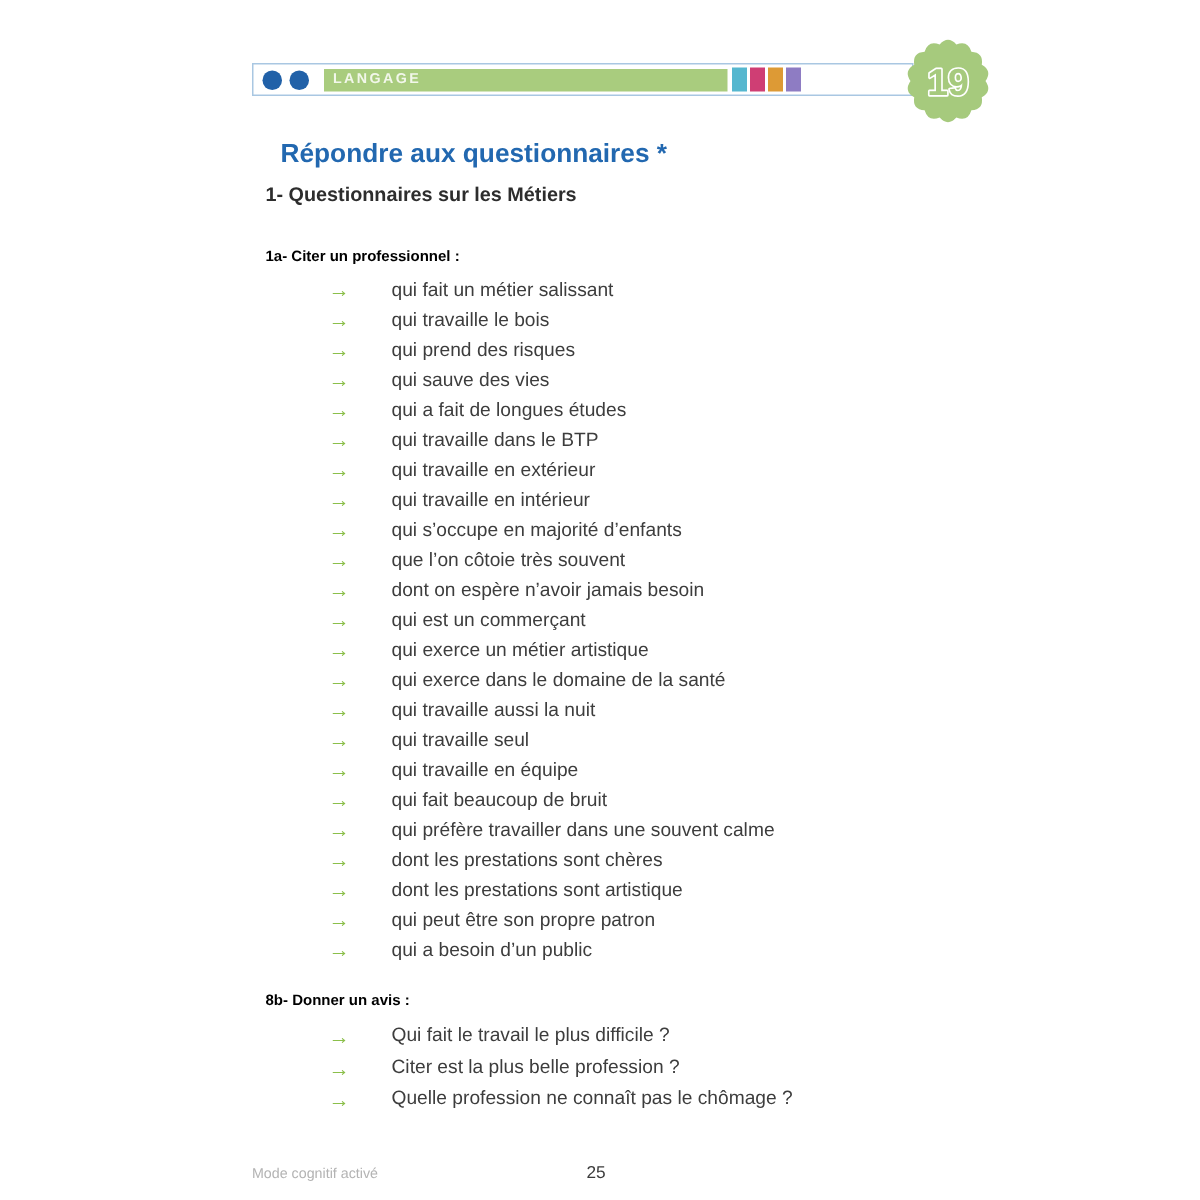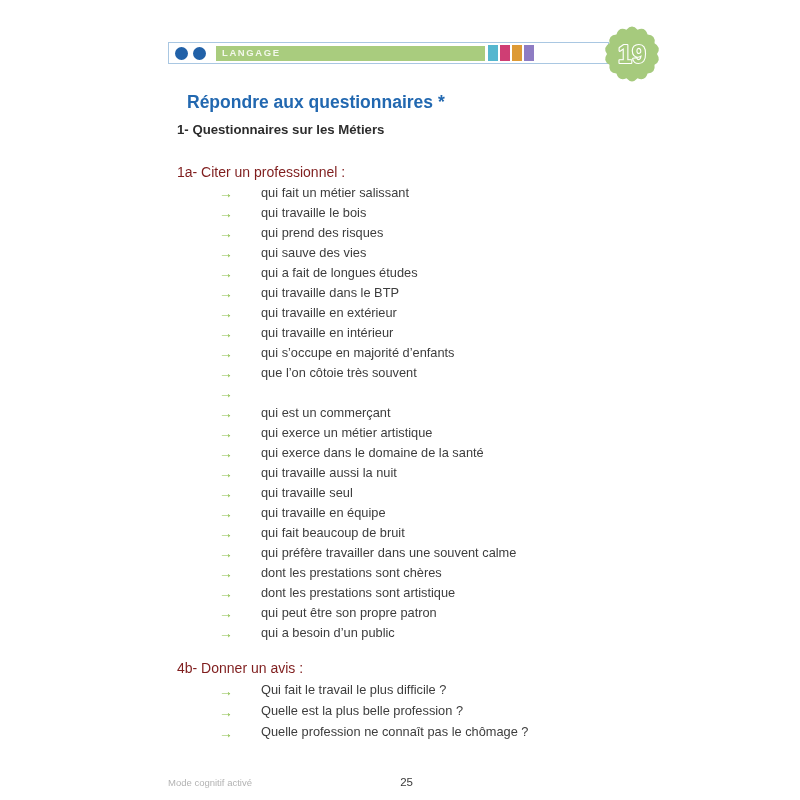--- a/index.html
+++ b/index.html
@@ -33,34 +33,34 @@
   .title{
     position:absolute;left:170px;top:74px;margin:17px;
     font-size:17.5px;font-weight:700;color:#2268b0;line-height:22px;
   }
 
   
   .content{position:absolute;left:177px;top:122px;width:470px;}
   .section-title{font-size:13.2px;font-weight:700;color:#2d2d2d;line-height:16px;}
   .subsection.sub-0{margin-top:26px;}
   .subsection.sub-1{margin-top:17px;}
-  .sub-heading{font-size:14px;font-weight:400;color:#7f1d1d;line-height:16px;}
+  .sub-heading{font-size:10px;font-weight:700;color:#000000;line-height:16px;}
   .items{margin-top:3px;}
   .sub-1 .items{margin-top:4px;}
   .item{height:20px;display:flex;align-items:center;}
   .sub-1 .item{height:21px;}
   .arrow{
     flex:0 0 auto;width:18px;margin-left:42px;
     color:#8bbf4a;font-size:14px;font-weight:700;line-height:1;
   }
   .item-text{font-size:12.8px;color:#3d3d3d;line-height:1;padding-left:24px;}
 
   
   .footer-note{position:absolute;left:168px;top:777px;font-size:9.5px;color:#b3b3b3;line-height:11px;}
-  .footer-page{position:absolute;left:391px;top:775px;width:22px;text-align:right;font-size:11.5px;color:#3a3a3a;line-height:14px;}
+  .footer-page{position:absolute;left:391px;top:775px;width:22px;text-align:left;font-size:11.5px;color:#3a3a3a;line-height:14px;}
 </style>
 </head>
 <body>
 
 <div class="page">
 
   <div class="header-bar">
     <span class="dot d1"></span>
     <span class="dot d2"></span>
     <div class="band">
@@ -135,20 +135,21 @@
             <div class="item">
         <span class="arrow">→</span>
         <span class="item-text">qui s’occupe en majorité d’enfants</span>
       </div>
             <div class="item">
         <span class="arrow">→</span>
         <span class="item-text">que l’on côtoie très souvent</span>
       </div>
             <div class="item">
         <span class="arrow">→</span>
+        <span class="item-text">dont on espère n’avoir jamais besoin</span>
       </div>
             <div class="item">
         <span class="arrow">→</span>
         <span class="item-text">qui est un commerçant</span>
       </div>
             <div class="item">
         <span class="arrow">→</span>
         <span class="item-text">qui exerce un métier artistique</span>
       </div>
             <div class="item">
@@ -188,30 +189,30 @@
         <span class="item-text">qui peut être son propre patron</span>
       </div>
             <div class="item">
         <span class="arrow">→</span>
         <span class="item-text">qui a besoin d’un public</span>
       </div>
           </div>
   </div>
 
   <div class="subsection sub-1">
-    <div class="sub-heading">4b- Donner un avis :</div>
+    <div class="sub-heading">8b- Donner un avis :</div>
     <div class="items">
 
     <div class="item">
         <span class="arrow">→</span>
         <span class="item-text">Qui fait le travail le plus difficile ?</span>
       </div>
             <div class="item">
         <span class="arrow">→</span>
-        <span class="item-text">Quelle est la plus belle profession ?</span>
+        <span class="item-text">Citer est la plus belle profession ?</span>
       </div>
             <div class="item">
         <span class="arrow">→</span>
         <span class="item-text">Quelle profession ne connaît pas le chômage ?</span>
       </div>
           </div>
   </div>
 </div>
   </div>
 

